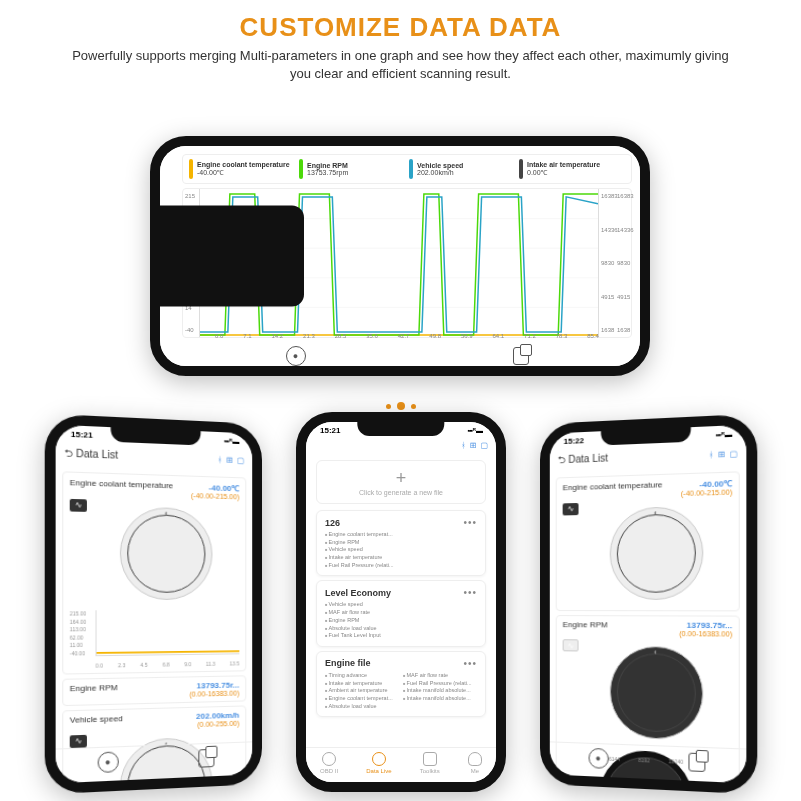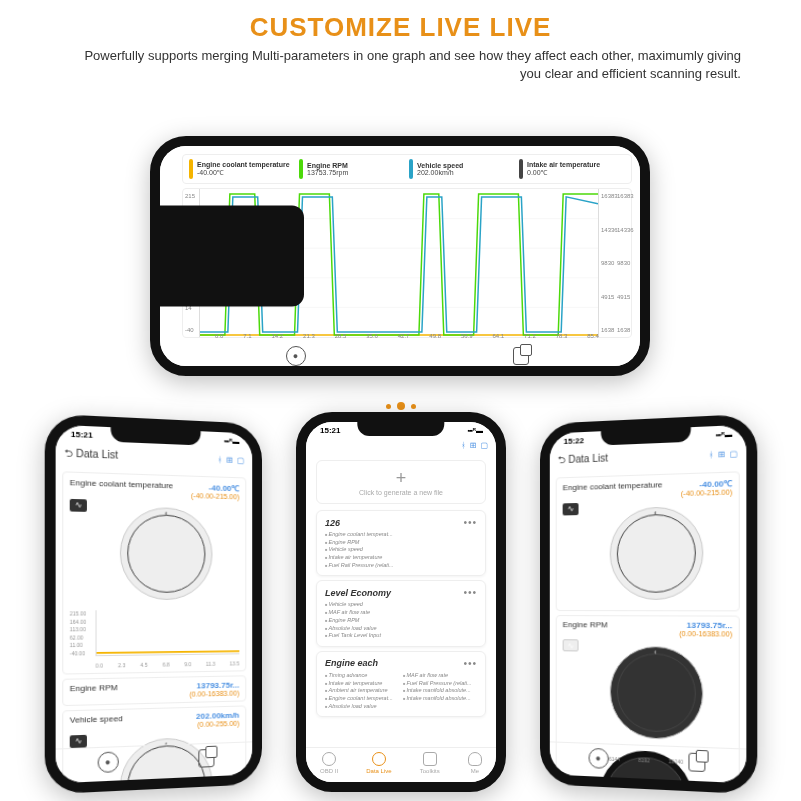--- a/index.html
+++ b/index.html
@@ -1,19 +1,19 @@
 <!DOCTYPE html>
 <html><head>
 <meta charset="utf-8">
 <style>
 * { margin: 0; padding: 0; box-sizing: border-box; font-family: -apple-system, Helvetica, Arial, sans-serif; }
 body { width: 801px; height: 801px; background: #fff; position: relative; overflow: hidden; }
 
 .banner-title { text-align: center; font-size: 26px; font-weight: 700; letter-spacing: 1px; color: #e89018; padding-top: 12px; }
-.banner-sub { text-align: right; font-size: 13px; color: #333; padding: 4px 60px 8px; line-height: 1.35; }
+.banner-sub { text-align: center; font-size: 13px; color: #333; padding: 4px 60px 8px; line-height: 1.35; }
 
 .phone { position: absolute; background: #fff; border: 10px solid #111; border-radius: 36px; box-shadow: 0 6px 24px rgba(0,0,0,.25); }
 .phone .notch { position: absolute; top: -2px; left: 50%; transform: translateX(-50%); width: 46%; height: 16px; background: #111; border-radius: 0 0 12px 12px; z-index: 20; }
 .phone .screen { position: absolute; inset: 0; border-radius: 26px; overflow: hidden; background: #fff; }
 
 
 .ph-top { top: 136px; left: 150px; width: 500px; height: 240px; }
 .ph-top .notch { width: 30%; left: 0; top: 50%; transform: translateY(-50%); height: 46%; border-radius: 0 12px 12px 0; }
 .ph-top .screen { padding: 8px 8px 6px 22px; }
 
@@ -65,21 +65,21 @@
 .mini-chart .yax { position: absolute; left: 0; top: 0; bottom: 12px; display: flex; flex-direction: column; justify-content: space-between; font-size: 5px; color: #999; width: 22px; }
 .mini-chart .plot { position: absolute; left: 24px; right: 0; top: 0; bottom: 12px; border-left: 1px solid #ddd; border-bottom: 1px solid #ddd; }
 .mini-chart .xax { position: absolute; left: 24px; right: 0; bottom: 0; display: flex; justify-content: space-between; font-size: 5px; color: #999; }
 
 .bottombar { position: absolute; bottom: 4px; left: 0; right: 0; display: flex; justify-content: space-around; align-items: center; padding: 4px 0; border-top: 1px solid #eee; }
 
 
 .add-card { margin: 6px 10px; border: 1px solid #eee; border-radius: 6px; height: 44px; display: flex; flex-direction: column; align-items: center; justify-content: center; }
 .add-card .plus { font-size: 18px; color: #999; line-height: 1; }
 .add-card .lbl { font-size: 7px; color: #aaa; margin-top: 2px; }
-.card { margin: 4px 10px; border: 1px solid #eee; border-radius: 6px; padding: 6px 8px; box-shadow: 0 1px 3px rgba(0,0,0,.05); font-style: italic; }
+.card { margin: 4px 10px; border: 1px solid #eee; border-radius: 6px; padding: 6px 8px; box-shadow: 0 1px 3px rgba(0,0,0,.05); }
 .card .ch { display: flex; justify-content: space-between; align-items: center; }
 .card .ch .t { font-size: 9px; font-weight: 600; color: #333; }
 .card .ch .dots3 { font-size: 10px; color: #888; letter-spacing: 1px; }
 .card ul { list-style: none; margin-top: 3px; columns: 1; }
 .card ul.two { columns: 2; column-gap: 4px; }
 .card ul li { font-size: 5.5px; color: #888; line-height: 1.4; }
 .card ul li::before { content: '■ '; font-size: 4px; color: #aaa; }
 
 .tabbar { position: absolute; bottom: 4px; left: 0; right: 0; display: flex; justify-content: space-around; padding: 4px 0; border-top: 1px solid #eee; }
 .tab { display: flex; flex-direction: column; align-items: center; font-size: 6px; color: #aaa; gap: 2px; }
@@ -89,21 +89,21 @@
 .tab .ti.person { border-radius: 50% 50% 30% 30%; }
 
 
 .gauge { width: 90px; height: 90px; border-radius: 50%; background: radial-gradient(circle at 50% 50%, #2a2a2a 0 60%, #111 62% 100%); margin: 6px auto; position: relative; display: flex; flex-direction: column; align-items: center; justify-content: center; color: #eee; }
 .gauge::before { content: ''; position: absolute; inset: 6px; border-radius: 50%; border: 1px solid #444; }
 .gauge .ticks { position: absolute; top: 6px; width: 100%; display: flex; justify-content: space-around; font-size: 5px; color: #888; }
 </style>
 </head>
 <body>
 
-<div class="banner-title">CUSTOMIZE LIVE LIVE</div>
+<div class="banner-title">CUSTOMIZE DATA DATA</div>
 <div class="banner-sub">Powerfully supports merging Multi-parameters in one graph and see how they affect each other, maximumly giving you clear and efficient scanning result.</div>
 
 <div class="phone ph-top">
   <div class="notch"></div>
   <div class="screen">
     <div class="legend">
       <div class="leg">
           <div class="bar" style="background:#f5b400"></div>
           <div class="txt">
             <div class="n">Engine coolant temperature</div>
@@ -316,21 +316,21 @@
           <li>Vehicle speed</li>
           <li>MAF air flow rate</li>
           <li>Engine RPM</li>
           <li>Absolute load value</li>
           <li>Fuel Tank Level Input</li>
         </ul>
     </div>
 
     <div class="card">
       <div class="ch">
-          <span class="t">Engine each</span>
+          <span class="t">Engine file</span>
           <span class="dots3">•••</span>
         </div>
       <ul class="two">
           <li>Timing advance</li>
           <li>Intake air temperature</li>
           <li>Ambient air temperature</li>
           <li>Engine coolant temperat...</li>
           <li>Absolute load value</li>
           <li>MAF air flow rate</li>
           <li>Fuel Rail Pressure (relati...</li>

